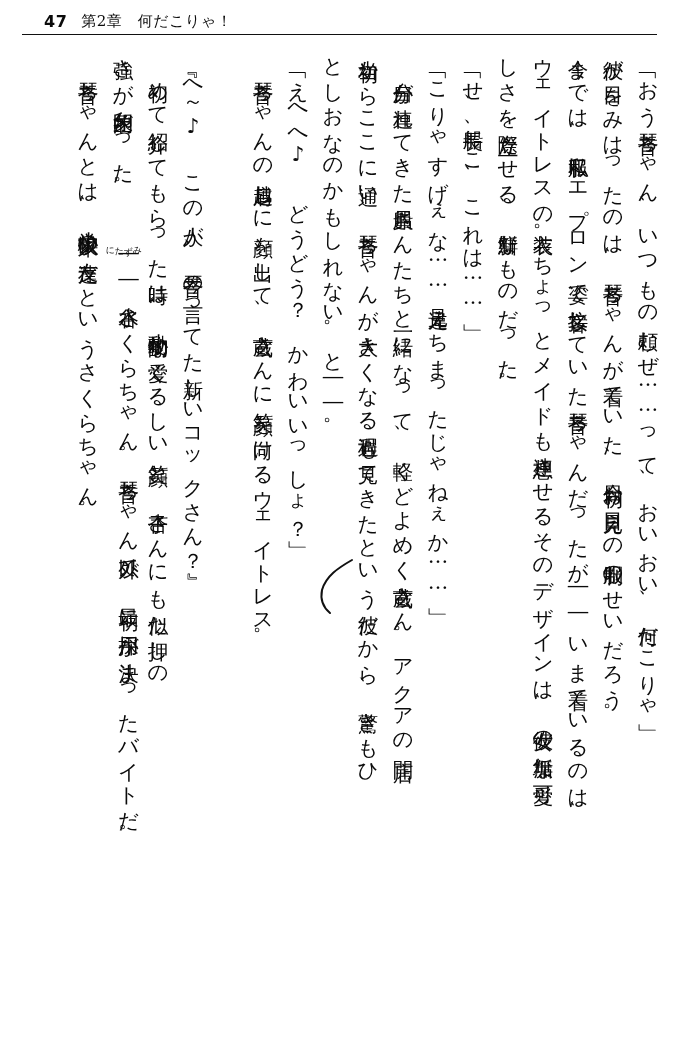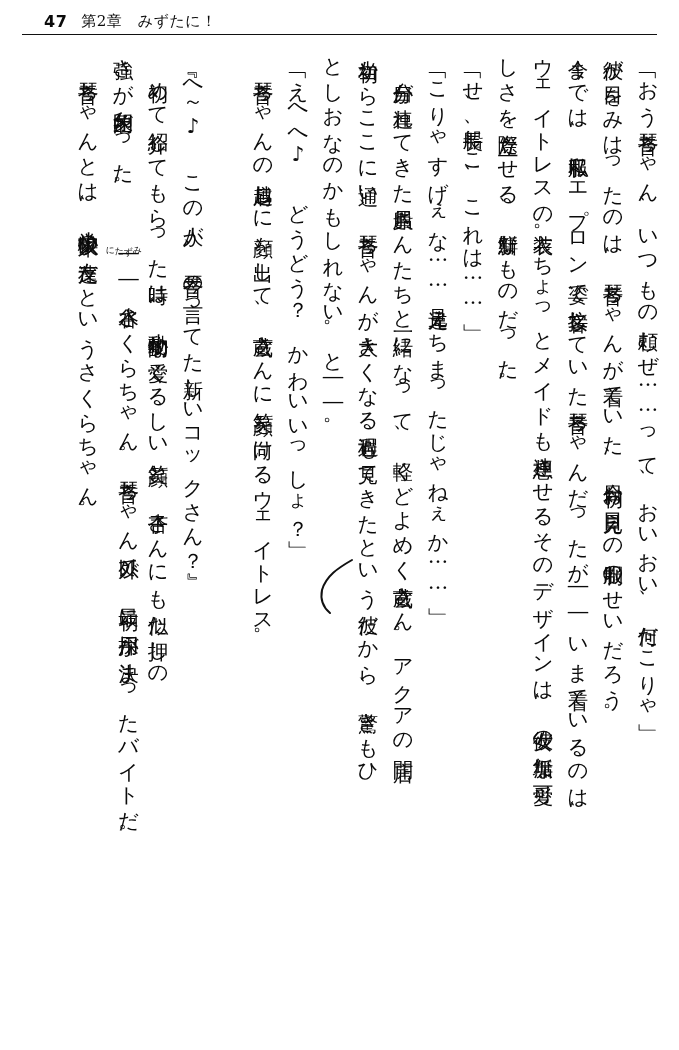--- a/index.html
+++ b/index.html
@@ -100,21 +100,21 @@
     pointer-events: none;
   }
 </style>
 </head>
 <body>
 
 <div class="page">
 
   <div class="header">
     <span class="pagenum">47</span>
-    <span class="chap">第2章　みずたに！</span>
+    <span class="chap">第2章　何だこりゃ！</span>
   </div>
 
   <div class="rule"></div>
 
   <div class="body-area">
     <div class="col indent">「おう琴音ちゃん、いつもの頼むぜ……って、おいおい、何だこりゃ」</div>
     <div class="col">彼が目をみはったのは、琴音ちゃんが着ていた、今日初お目見えの制服のせいだろう。</div>
     <div class="col">今までは、私服にエプロン姿で接客していた琴音ちゃんだったが――いま着ているのは、</div>
     <div class="col">ウェイトレスの衣装。ちょっとメイドも連想させるそのデザインは、彼女の無垢な可愛</div>
     <div class="col">しさを際立たせる、新鮮なものだった。</div>

